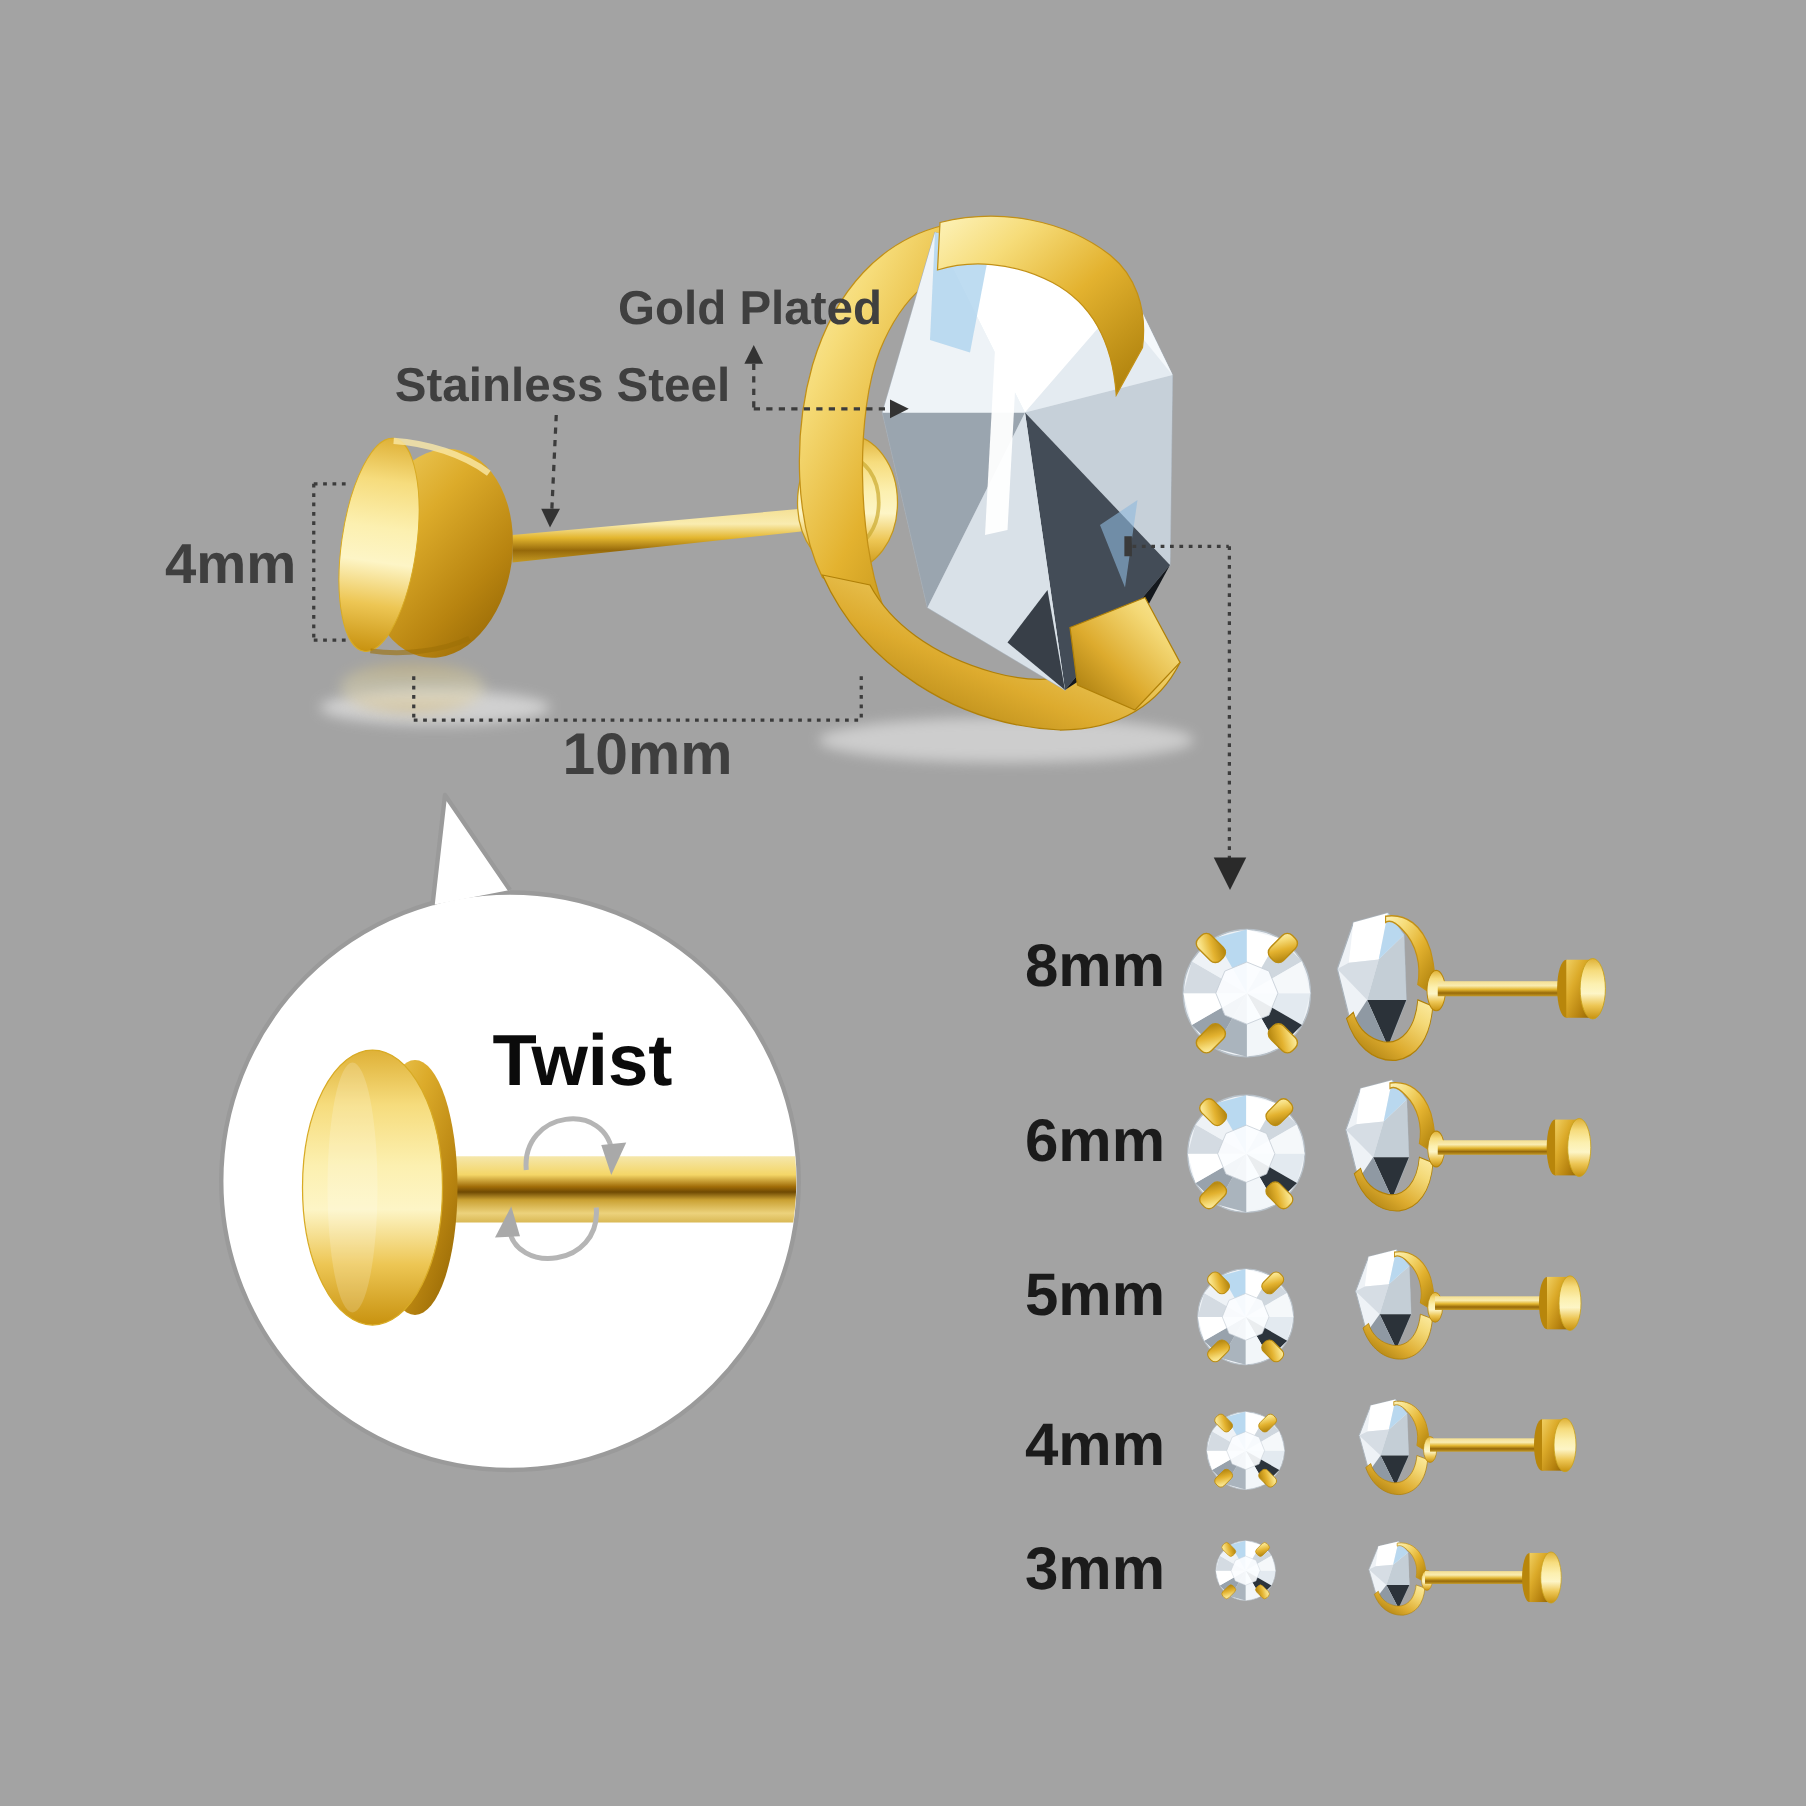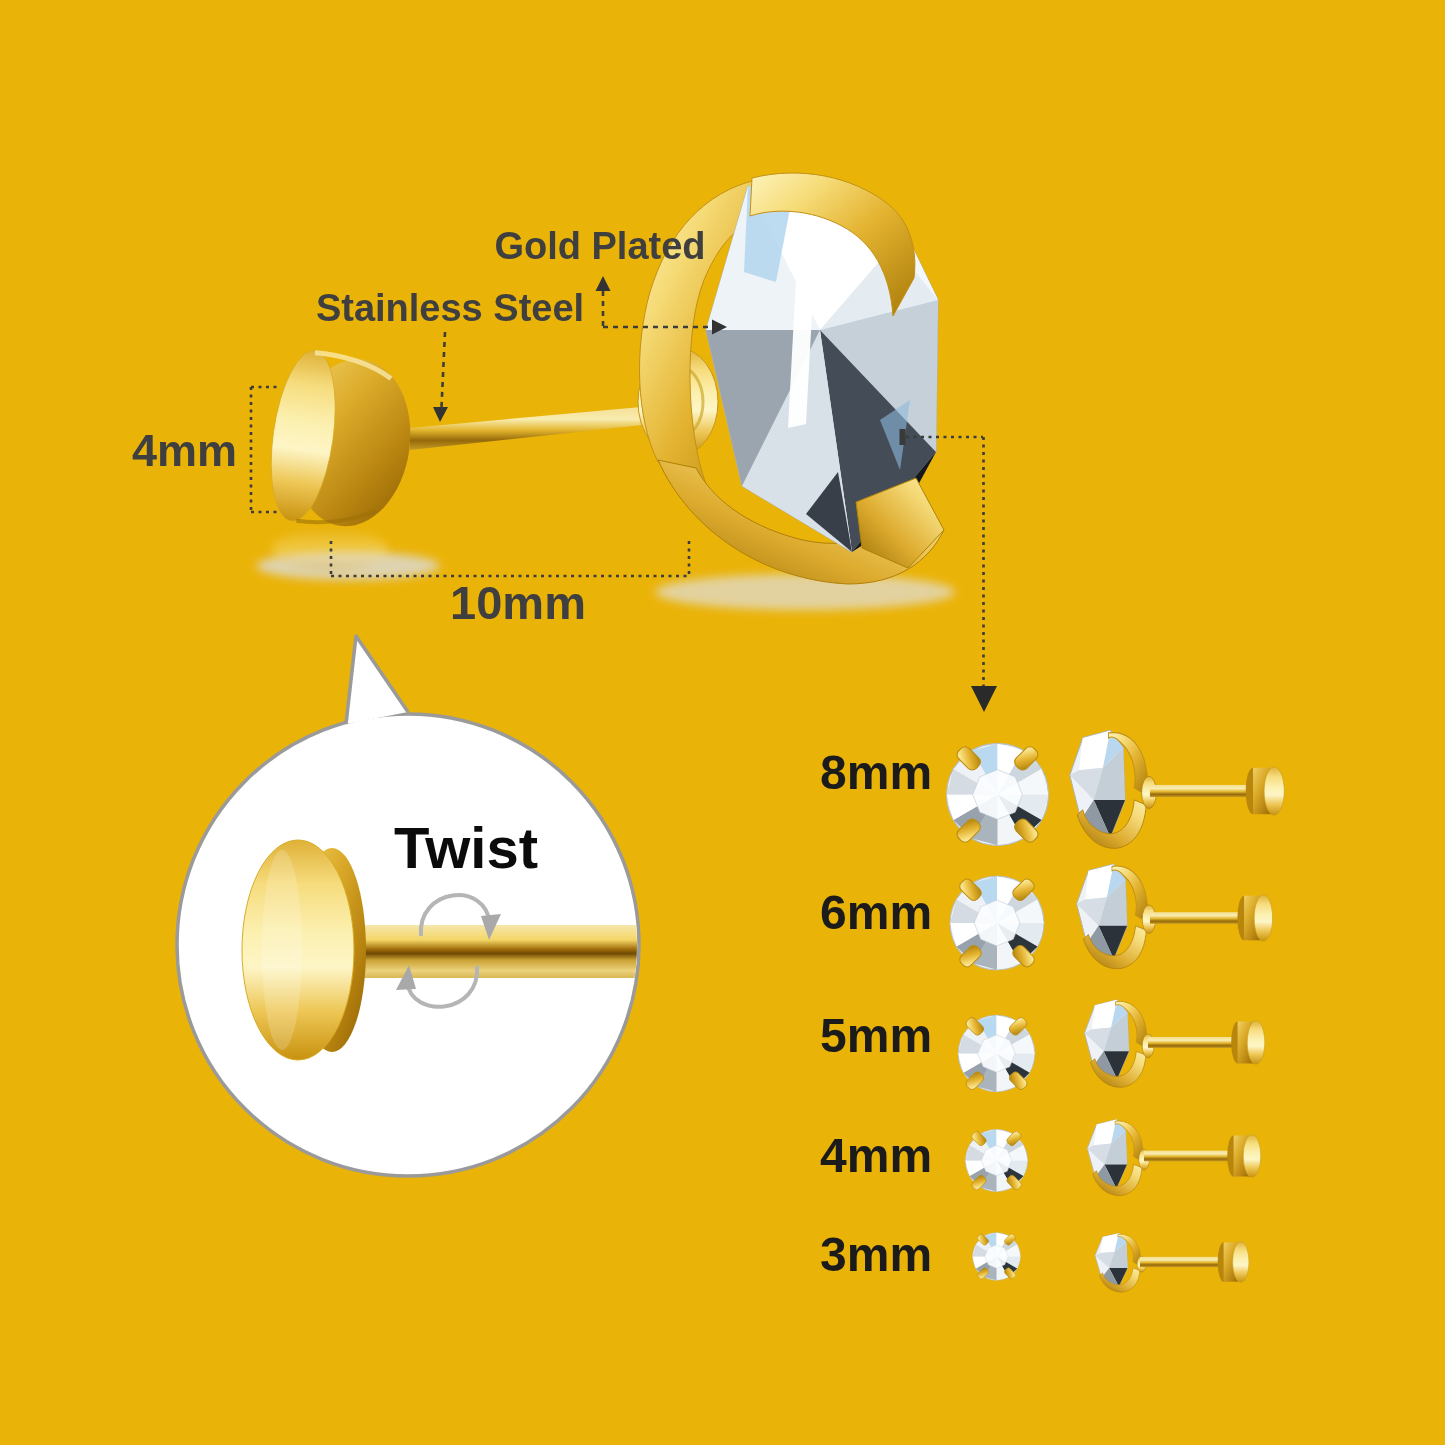--- a/index.html
+++ b/index.html
@@ -1,16 +1,16 @@
 <!DOCTYPE html>
 <html><head>
 <meta charset="utf-8">
 <style>
   html,body{margin:0;padding:0;background:#ffffff;}
-  .canvas{position:relative;width:1445px;height:1445px;background:#eab308;overflow:hidden;}
+  .canvas{position:relative;width:1445px;height:1445px;background:#a3a3a3;overflow:hidden;}
   svg{display:block;}
   text{font-family:"Liberation Sans", sans-serif;font-weight:bold;}
   .ann{fill:#3f3f3f;font-size:38px;}
   .dim4{fill:#3f3f3f;font-size:45px;}
   .dim10{fill:#3f3f3f;font-size:47px;}
   .twist{fill:#0b0b0b;font-size:58px;}
   .sz{fill:#1b1b1b;font-size:48px;}
   .dash{stroke:#3c3c3c;stroke-width:2.6;fill:none;stroke-dasharray:5 5;}
   .dots{stroke:#3c3c3c;stroke-width:2.6;fill:none;stroke-dasharray:3 4.5;}
   .ah{fill:#333333;stroke:none;}

